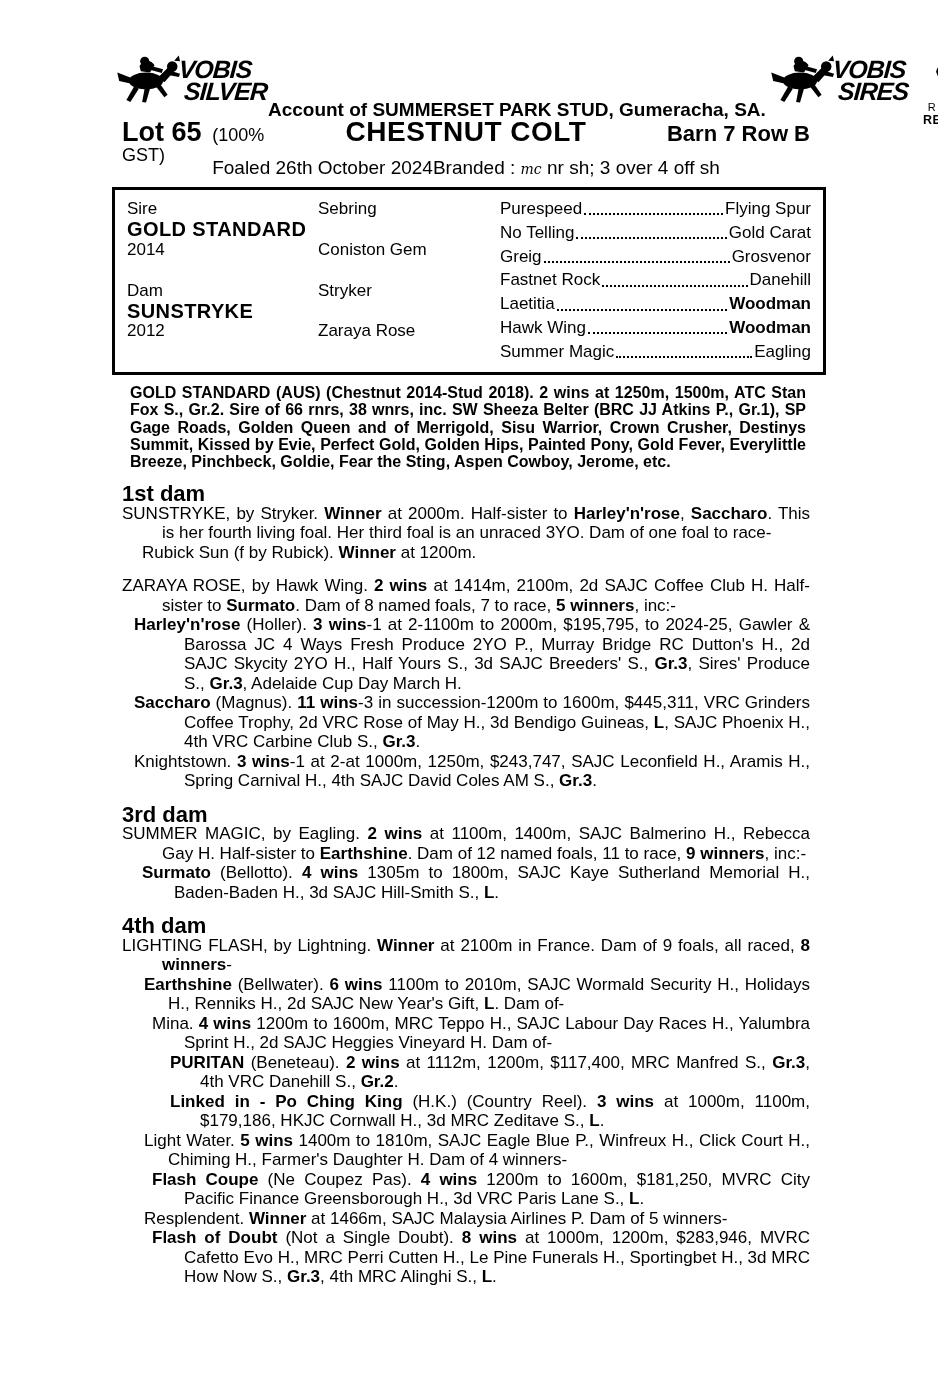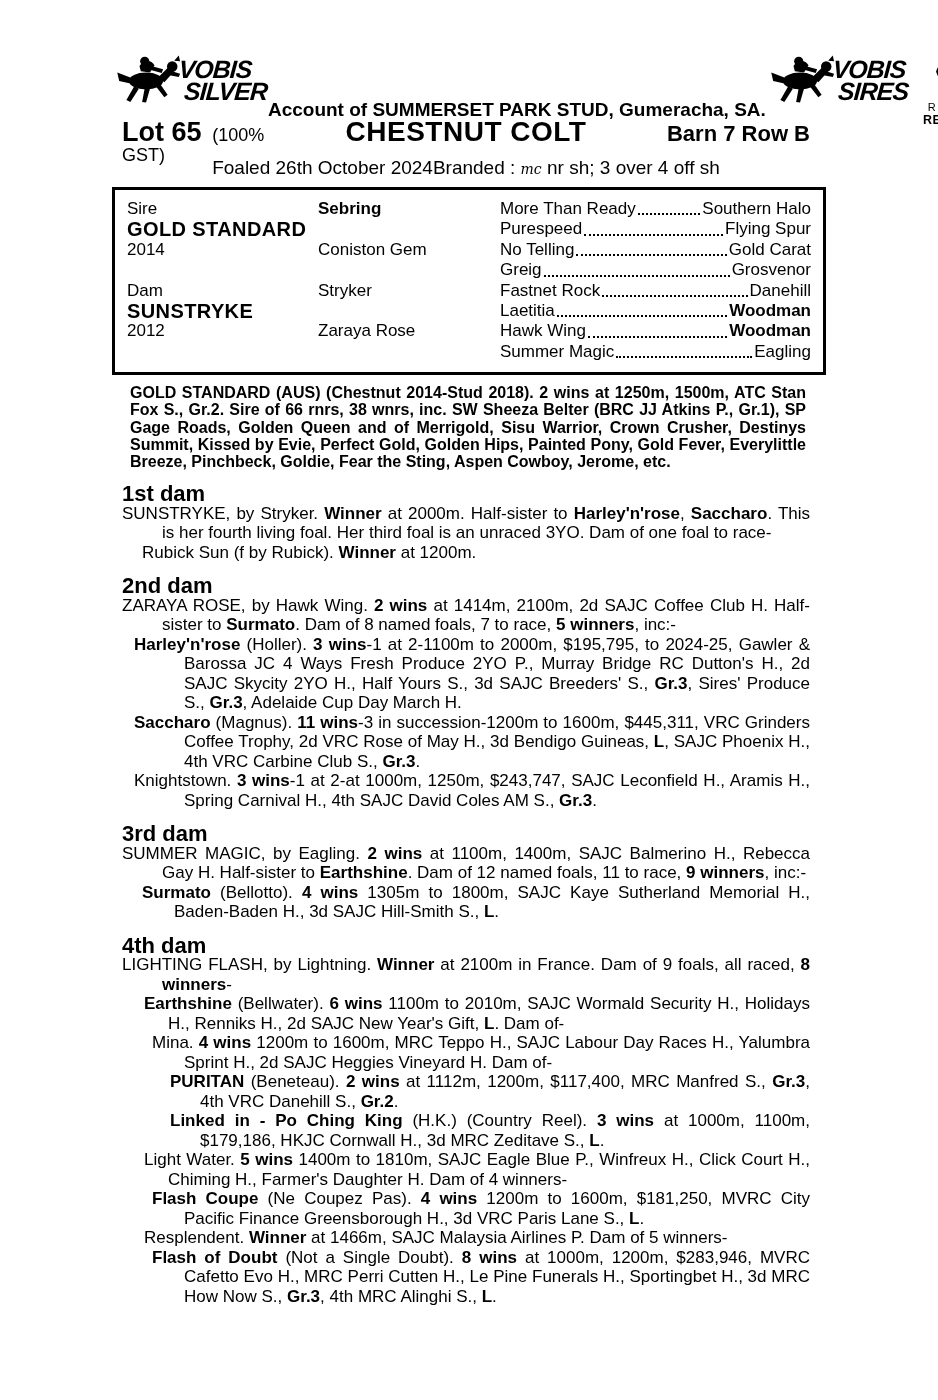--- a/index.html
+++ b/index.html
@@ -37,21 +37,21 @@
     padding:0 16px 0 10px;}
   .brandmark{font-family:"DejaVu Serif",serif;font-style:italic;font-size:14px;margin-top:32px;}
 
   
   .pedigree-box{border:3px solid #000;margin-top:6px;padding:9px 12px 10px 12px;
     display:grid;grid-template-columns:191px 182px 1fr;
     grid-template-rows:repeat(8,20.4px);font-size:17px;line-height:20.4px;}
   .pv-name{font-size:20px;font-weight:bold;letter-spacing:.4px;}
   .gp-sire-role{grid-area:1/1;} .gp-sire-name{grid-area:2/1;} .gp-sire-year{grid-area:3/1;}
   .gp-dam-role{grid-area:5/1;}  .gp-dam-name{grid-area:6/1;}  .gp-dam-year{grid-area:7/1;}
-  .gp-ss{grid-area:1/2;font-weight:bold;} .gp-sd{grid-area:3/2;} .gp-ds{grid-area:5/2;} .gp-dd{grid-area:7/2;}
+  .gp-ss{grid-area:1/2;} .gp-sd{grid-area:3/2;} .gp-ds{grid-area:5/2;} .gp-dd{grid-area:7/2;}
   .gen3{grid-area:1/3/9/4;display:flex;flex-direction:column;justify-content:space-between;}
   .g3row{display:flex;align-items:baseline;height:20.4px;line-height:20.4px;}
   .leader{flex:1;border-bottom:2px dotted #000;align-self:flex-end;margin:0 2px 4px 2px;min-width:18px;}
   .bold{font-weight:bold;}
 
   
   .bodytext{margin:0 16px 0 10px;}
   .sire-summary{font-weight:bold;text-align:justify;margin:9px 0 0 0;padding:0 4px 0 8px;
     font-size:16px;line-height:17.2px;}
   section{margin-top:14px;}
@@ -163,25 +163,20 @@
     <span class="gp-sire-year">2014</span>
     <span class="gp-dam-role">Dam</span>
     <span class="gp-dam-name pv-name">SUNSTRYKE</span>
     <span class="gp-dam-year">2012</span>
     <span class="gp-ss">Sebring</span>
     <span class="gp-sd">Coniston Gem</span>
     <span class="gp-ds">Stryker</span>
     <span class="gp-dd">Zaraya Rose</span>
     <div class="gen3" id="gen3">
         <div class="g3row">
-          <span>More Than Ready</span>
-          <span class="leader"></span>
-          <span>Southern Halo</span>
-        </div>
-        <div class="g3row">
           <span>Purespeed</span>
           <span class="leader"></span>
           <span>Flying Spur</span>
         </div>
         <div class="g3row">
           <span>No Telling</span>
           <span class="leader"></span>
           <span>Gold Carat</span>
         </div>
         <div class="g3row">
@@ -214,21 +209,20 @@
 
   <div class="bodytext">
     <p class="sire-summary"><b>GOLD STANDARD (AUS) (Chestnut 2014-Stud 2018). 2 wins at 1250m, 1500m, ATC Stan Fox S., Gr.2. Sire of 66 rnrs, 38 wnrs, inc. SW Sheeza Belter (BRC JJ Atkins P., Gr.1), SP Gage Roads, Golden Queen and of Merrigold, Sisu Warrior, Crown Crusher, Destinys Summit, Kissed by Evie, Perfect Gold, Golden Hips, Painted Pony, Gold Fever, Everylittle Breeze, Pinchbeck, Goldie, Fear the Sting, Aspen Cowboy, Jerome, etc.</b></p>
     <div id="dam-sections">
         <section>
           <h3>1st dam</h3>
           <p class="rp p-dam">SUNSTRYKE, by Stryker. <b>Winner</b> at 2000m. Half-sister to <b>Harley'n'rose</b>, <b>Saccharo</b>. This is her fourth living foal. Her third foal is an unraced 3YO. Dam of one foal to race-</p>
           <p class="rp p-i2">Rubick Sun (f by Rubick). <b>Winner</b> at 1200m.</p>
         </section>
         <section>
-          <h3>2nd dam</h3>
           <p class="rp p-dam">ZARAYA ROSE, by Hawk Wing. <b>2 wins</b> at 1414m, 2100m, 2d SAJC Coffee Club H. Half-sister to <b>Surmato</b>. Dam of 8 named foals, 7 to race, <b>5 winners</b>, inc:-</p>
           <p class="rp p-i1"><b>Harley'n'rose</b> (Holler). <b>3 wins</b>-1 at 2-1100m to 2000m, $195,795, to 2024-25, Gawler &amp; Barossa JC 4 Ways Fresh Produce 2YO P., Murray Bridge RC Dutton's H., 2d SAJC Skycity 2YO H., Half Yours S., 3d SAJC Breeders' S., <b>Gr.3</b>, Sires' Produce S., <b>Gr.3</b>, Adelaide Cup Day March H.</p>
           <p class="rp p-i1"><b>Saccharo</b> (Magnus). <b>11 wins</b>-3 in succession-1200m to 1600m, $445,311, VRC Grinders Coffee Trophy, 2d VRC Rose of May H., 3d Bendigo Guineas, <b>L</b>, SAJC Phoenix H., 4th VRC Carbine Club S., <b>Gr.3</b>.</p>
           <p class="rp p-i1">Knightstown. <b>3 wins</b>-1 at 2-at 1000m, 1250m, $243,747, SAJC Leconfield H., Aramis H., Spring Carnival H., 4th SAJC David Coles AM S., <b>Gr.3</b>.</p>
         </section>
         <section>
           <h3>3rd dam</h3>
           <p class="rp p-dam">SUMMER MAGIC, by Eagling. <b>2 wins</b> at 1100m, 1400m, SAJC Balmerino H., Rebecca Gay H. Half-sister to <b>Earthshine</b>. Dam of 12 named foals, 11 to race, <b>9 winners</b>, inc:-</p>
           <p class="rp p-i3"><b>Surmato</b> (Bellotto). <b>4 wins</b> 1305m to 1800m, SAJC Kaye Sutherland Memorial H., Baden-Baden H., 3d SAJC Hill-Smith S., <b>L</b>.</p>
         </section>

